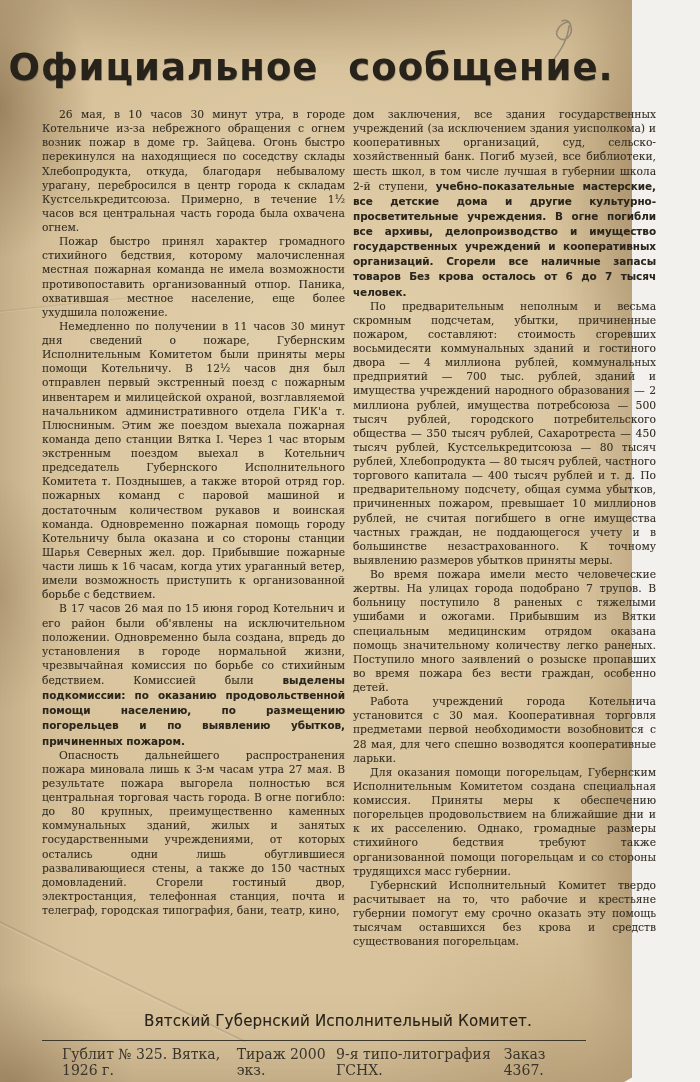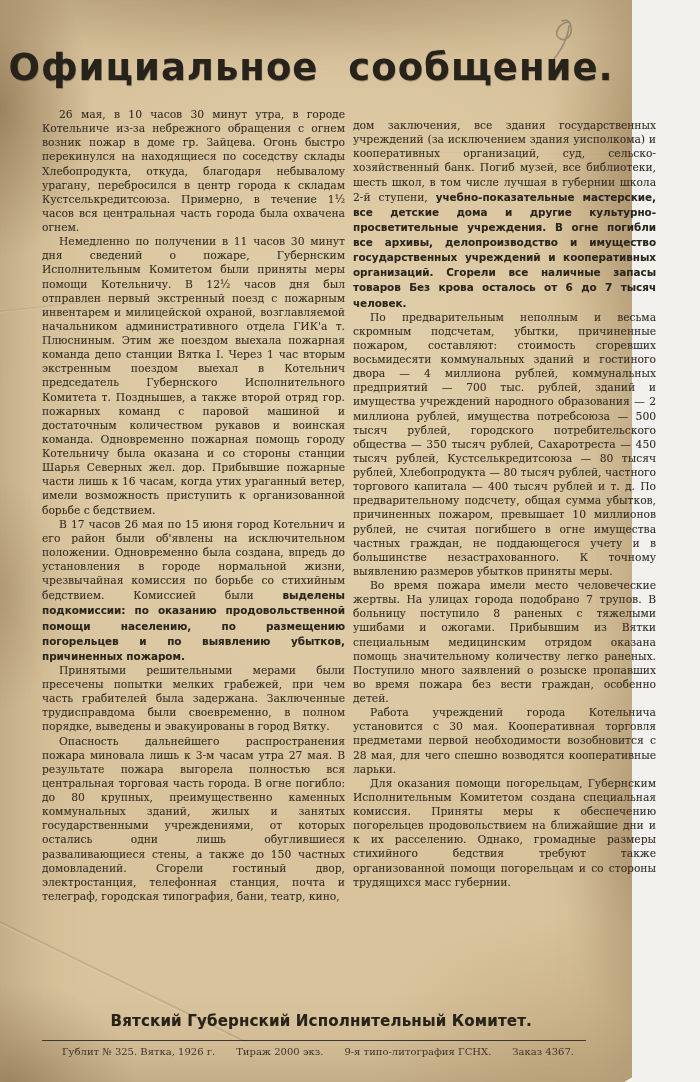--- a/index.html
+++ b/index.html
@@ -66,42 +66,42 @@
     display:flex; gap:8px;
   }
   .col {
     width:303px; height:902px; overflow:hidden;
     font-size:11.6px; line-height:1.32em;
     text-align:justify;
     color:#342e24;
     text-shadow:0.3px 0.3px 0 rgba(70,60,40,.25);
   }
   .col p { margin:0; text-indent:17px; }
-  .col p.no-indent { text-indent:0;margin-top:11px; }
+  .col p.no-indent { text-indent:0; }
   .run-bold {
     font-family:"DejaVu Sans", sans-serif;
     font-weight:bold;
     font-size:0.97em;
     color:#2b261d;
   }
   .signature {
     position:absolute; top:1012px; right:100px;
     font-family:"DejaVu Sans", sans-serif;
-    font-weight:bold; font-size:15px; letter-spacing:.2px;
+    font-weight:normal; font-size:15px; letter-spacing:.2px;
     color:#27221a;
     text-shadow:0.4px 0.4px 0 rgba(60,50,35,.3);
   }
   .footer-rule {
     position:absolute; top:1040px; left:42px; right:46px;
     border-top:1.5px solid #3e372b;
   }
   .footer {
     position:absolute; top:1046px; left:62px; right:58px;
     display:flex; justify-content:space-between;
-    font-size:10px; color:#3a342a;
+    font-size:14px; color:#3a342a;
   }
   .pencil-mark { position:absolute; left:538px; top:6px; }
 </style>
 </head>
 <body>
 
 <div class="scene">
   <div class="paper">
     <div class="crease crease-a"></div>
     <div class="crease crease-b"></div>
@@ -111,31 +111,32 @@
       <svg width="60" height="64" viewBox="0 0 60 64">
         <path d="M 30,16 C 22,17 15,27 21,32 C 27,37 35,29 33,21 C 32,15 28,13 24,15 M 31,20 C 30,32 24,44 12,58" fill="none" stroke="#837a6b" stroke-width="1.6" stroke-linecap="round" opacity="0.75"></path>
       </svg>
     </div>
 
     <div class="title">Официальное сообщение.</div>
 
     <div class="columns">
       <div class="col" id="col-left" style="font-size: 10.7px;">
           <p><span>26 мая, в 10 часов 30 минут утра, в городе Котельниче из-за небрежного обращения с огнем возник пожар в доме гр. Зайцева. Огонь быстро перекинулся на находящиеся по соседству склады Хлебопродукта, откуда, благодаря небывалому урагану, перебросился в центр города к складам Кустселькредитсоюза. Примерно, в течение 1½ часов вся центральная часть города была охвачена огнем.</span></p>
+          <p><span>Пожар быстро принял характер громадного стихийного бедствия, которому малочисленная местная пожарная команда не имела возможности противопоставить организованный отпор. Паника, охватившая местное население, еще более ухудшила положение.</span></p>
           <p><span>Немедленно по получении в 11 часов 30 минут дня сведений о пожаре, Губернским Исполнительным Комитетом были приняты меры помощи Котельничу. В 12½ часов дня был отправлен первый экстренный поезд с пожарным инвентарем и милицейской охраной, возглавляемой начальником административного отдела ГИК'а т. Плюсниным. Этим же поездом выехала пожарная команда депо станции Вятка I. Через 1 час вторым экстренным поездом выехал в Котельнич председатель Губернского Исполнительного Комитета т. Позднышев, а также второй отряд гор. пожарных команд с паровой машиной и достаточным количеством рукавов и воинская команда. Одновременно пожарная помощь городу Котельничу была оказана и со стороны станции Шарья Северных жел. дор. Прибывшие пожарные части лишь к 16 часам, когда утих ураганный ветер, имели возможность приступить к организованной борьбе с бедствием.</span></p>
           <p><span>В 17 часов 26 мая по 15 июня город Котельнич и его район были об'явлены на исключительном положении. Одновременно была создана, впредь до установления в городе нормальной жизни, чрезвычайная комиссия по борьбе со стихийным бедствием. Комиссией были </span><span class="run-bold">выделены подкомиссии: по оказанию продовольственной помощи населению, по размещению погорельцев и по выявлению убытков, причиненных пожаром.</span></p>
-          <p><span>Принятыми решительными мерами были пресечены попытки мелких грабежей, при чем часть грабителей была задержана. Заключенные трудисправдома были своевременно, в полном порядке, выведены и эвакуированы в город Вятку.</span></p>
           <p><span>Опасность дальнейшего распространения пожара миновала лишь к 3-м часам утра 27 мая. В результате пожара выгорела полностью вся центральная торговая часть города. В огне погибло: до 80 крупных, преимущественно каменных коммунальных зданий, жилых и занятых государственными учреждениями, от которых остались одни лишь обуглившиеся разваливающиеся стены, а также до 150 частных домовладений. Сгорели гостиный двор, электростанция, телефонная станция, почта и телеграф, городская типография, бани, театр, кино,</span></p>
         </div>
       <div class="col" id="col-right" style="font-size: 10.7px;">
           <p class="no-indent"><span>дом заключения, все здания государственных учреждений (за исключением здания уисполкома) и кооперативных организаций, суд, сельско-хозяйственный банк. Погиб музей, все библиотеки, шесть школ, в том числе лучшая в губернии школа 2-й ступени, </span><span class="run-bold">учебно-показательные мастерские, все детские дома и другие культурно-просветительные учреждения. В огне погибли все архивы, делопроизводство и имущество государственных учреждений и кооперативных организаций. Сгорели все наличные запасы товаров Без крова осталось от 6 до 7 тысяч человек.</span></p>
           <p><span>По предварительным неполным и весьма скромным подсчетам, убытки, причиненные пожаром, составляют: стоимость сгоревших восьмидесяти коммунальных зданий и гостиного двора — 4 миллиона рублей, коммунальных предприятий — 700 тыс. рублей, зданий и имущества учреждений народного образования — 2 миллиона рублей, имущества потребсоюза — 500 тысяч рублей, городского потребительского общества — 350 тысяч рублей, Сахаротреста — 450 тысяч рублей, Кустселькредитсоюза — 80 тысяч рублей, Хлебопродукта — 80 тысяч рублей, частного торгового капитала — 400 тысяч рублей и т. д. По предварительному подсчету, общая сумма убытков, причиненных пожаром, превышает 10 миллионов рублей, не считая погибшего в огне имущества частных граждан, не поддающегося учету и в большинстве незастрахованного. К точному выявлению размеров убытков приняты меры.</span></p>
           <p><span>Во время пожара имели место человеческие жертвы. На улицах города подобрано 7 трупов. В больницу поступило 8 раненых с тяжелыми ушибами и ожогами. Прибывшим из Вятки специальным медицинским отрядом оказана помощь значительному количеству легко раненых. Поступило много заявлений о розыске пропавших во время пожара без вести граждан, особенно детей.</span></p>
           <p><span>Работа учреждений города Котельнича установится с 30 мая. Кооперативная торговля предметами первой необходимости возобновится с 28 мая, для чего спешно возводятся кооперативные ларьки.</span></p>
           <p><span>Для оказания помощи погорельцам, Губернским Исполнительным Комитетом создана специальная комиссия. Приняты меры к обеспечению погорельцев продовольствием на ближайшие дни и к их расселению. Однако, громадные размеры стихийного бедствия требуют также организованной помощи погорельцам и со стороны трудящихся масс губернии.</span></p>
+          <p><span>Губернский Исполнительный Комитет твердо расчитывает на то, что рабочие и крестьяне губернии помогут ему срочно оказать эту помощь тысячам оставшихся без крова и средств существования погорельцам.</span></p>
         </div>
     </div>
 
     <div class="signature">Вятский Губернский Исполнительный Комитет.</div>
 
     <div class="footer-rule"></div>
 
     <div class="footer">
       <span>Гублит № 325. Вятка, 1926 г.</span>
       <span>Тираж 2000 экз.</span>

